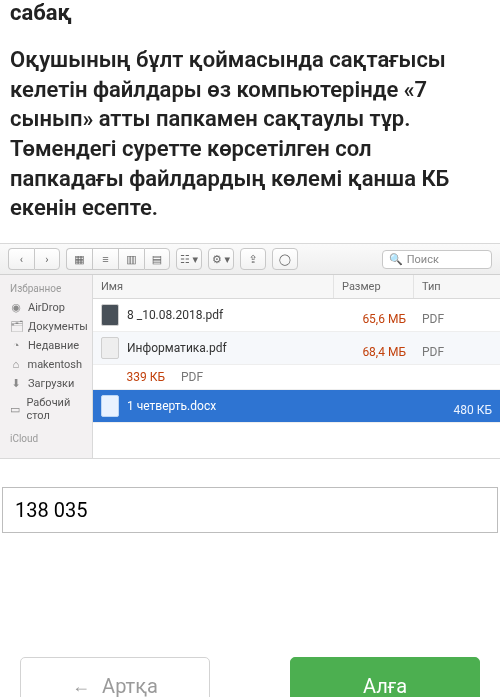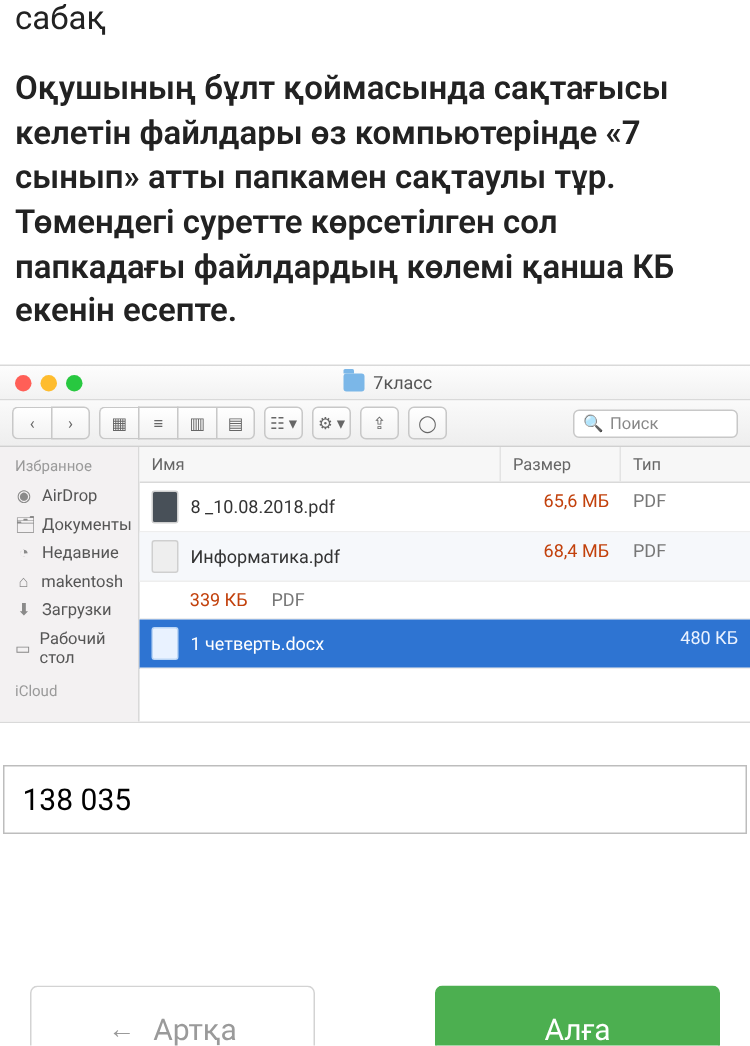--- a/index.html
+++ b/index.html
@@ -7,21 +7,21 @@
     font-family: -apple-system, BlinkMacSystemFont, "Segoe UI", Roboto, Arial, sans-serif;
     width: 500px;
     height: 697px;
     background: #fff;
     color: #222;
     overflow: hidden;
   }
   .top-text {
     font-size: 22px;
     padding: 0 10px 6px 10px;
-    font-weight: 400;
+    font-weight: 700;
   }
   .question {
     font-size: 22px;
     font-weight: 600;
     padding: 14px 10px 20px 10px;
     line-height: 1.35;
   }
 
   
   .finder {
@@ -105,21 +105,21 @@
   .files { flex:1; }
   .fhead {
     display:flex; background:#f7f7f7; border-bottom:1px solid #d9d9d9;
     font-size:11px; color:#666;
   }
   .col-name { flex: 1 1 auto; padding:5px 8px; border-right:1px solid #e3e3e3; }
   .col-size { width: 80px; padding:5px 8px; border-right:1px solid #e3e3e3; text-align:left; }
   .col-type { width: 86px; padding:5px 8px; }
 
   .frow {
-    display:flex; align-items:flex-start; border-bottom:1px solid #eee;
+    display:flex; align-items:flex-end; border-bottom:1px solid #eee;
     font-size:12px; color:#333;
   }
   .frow.alt { background:#f6f8fb; }
   .frow.sel { background:#2e74d2; color:#fff; }
   .fc-name { flex:1; display:flex; align-items:center; gap:8px; padding:5px 8px; }
   .fc-size { width:80px; padding:5px 8px; text-align:right; color:#c2410c; }
   .fc-type { width:86px; padding:5px 8px; color:#777; }
   .frow.sel .fc-size, .frow.sel .fc-type { color:#eaf2ff; }
   .fico {
     width:18px; height:22px; background:#e8e8e8; border:1px solid #cfcfcf;
@@ -162,32 +162,20 @@
   .arrow { font-size: 18px; }
 </style>
 </head>
 <body>
 
 <div class="top-text">сабақ</div>
 
 <div class="question">Оқушының бұлт қоймасында сақтағысы келетін файлдары өз компьютерінде «7 сынып» атты папкамен сақтаулы тұр. Төмендегі суретте көрсетілген сол папкадағы файлдардың көлемі қанша КБ екенін есепте.</div>
 
 <div class="finder">
-  <div class="titlebar">
-    <div class="traffic">
-      <div class="dot red"></div>
-      <div class="dot yellow"></div>
-      <div class="dot green"></div>
-    </div>
-    <div class="title-center">
-      <span class="folder-ico"></span>
-      <span>7класс</span>
-    </div>
-    <div style="width:40px"></div>
-  </div>
 
   <div class="toolbar">
     <div class="seg">
       <div class="tbtn">‹</div>
       <div class="tbtn">›</div>
     </div>
     <div class="seg">
       <div class="tbtn">▦</div>
       <div class="tbtn">≡</div>
       <div class="tbtn">▥</div>

